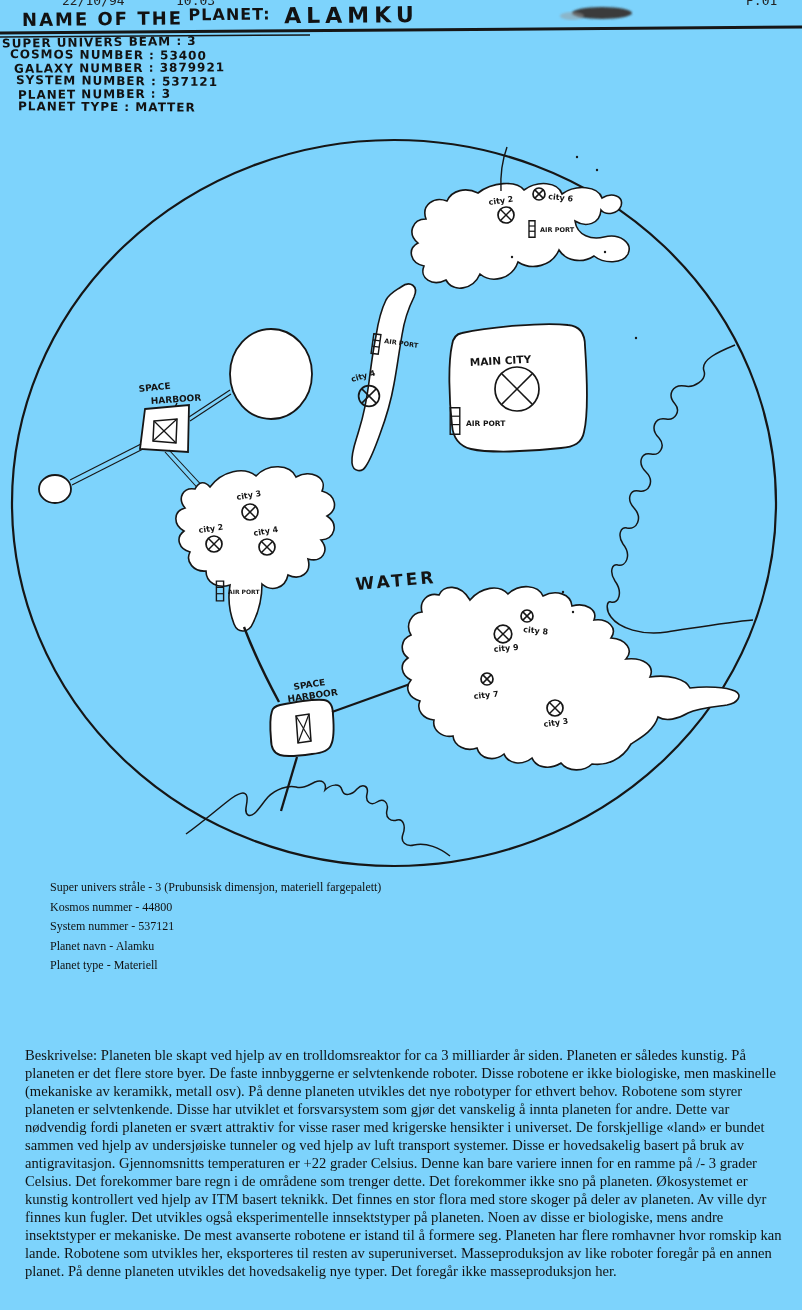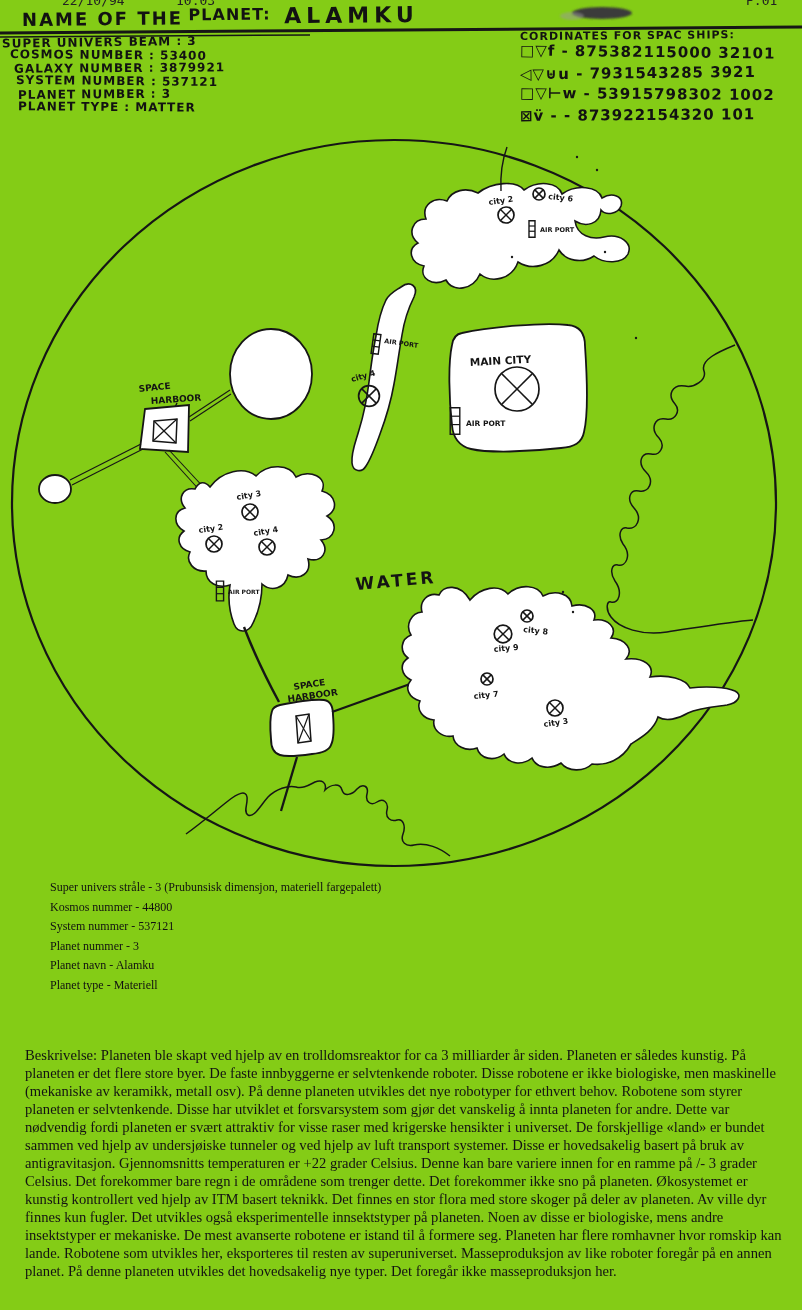--- a/index.html
+++ b/index.html
@@ -1,16 +1,16 @@
 <!DOCTYPE html>
 <html><head>
 <meta charset="utf-8">
 <style>
   html,body{margin:0;padding:0;background:#fff;}
-  .page{position:relative;width:802px;height:1310px;background:#84cc16;overflow:hidden;
+  .page{position:relative;width:802px;height:1310px;background:#7dd3fc;overflow:hidden;
         font-family:"Liberation Serif", serif;color:#111;}
   
   .hw{font-family:"DejaVu Sans", sans-serif;font-weight:700;color:#121212;white-space:nowrap;}
   .fax{position:absolute;top:-7px;font-family:"DejaVu Sans Mono", monospace;font-size:13px;color:#222;}
   .title{position:absolute;left:22px;top:4px;transform:rotate(-0.6deg);}
   .title .big{font-size:18px;letter-spacing:2px;}
   .title .small{font-size:16px;vertical-align:4px;letter-spacing:1px;}
   .title .name{font-size:22px;letter-spacing:5px;margin-left:8px;}
   .infoblock{position:absolute;left:2px;top:36px;}
   .infoblock div{font-size:12px;letter-spacing:1px;line-height:13px;margin-bottom:0px;}
@@ -42,27 +42,20 @@
 
   <div class="hw infoblock">
     <div style="transform:rotate(-0.8deg);margin-left:0px">SUPER UNIVERS BEAM : 3</div>
     <div style="transform:rotate(0.5deg);margin-left:8px">COSMOS NUMBER : 53400</div>
     <div style="transform:rotate(-0.4deg);margin-left:12px">GALAXY NUMBER : 3879921</div>
     <div style="transform:rotate(0.6deg);margin-left:14px">SYSTEM NUMBER : 537121</div>
     <div style="transform:rotate(-0.5deg);margin-left:16px">PLANET NUMBER : 3</div>
     <div style="transform:rotate(0.4deg);margin-left:16px">PLANET TYPE : MATTER</div>
   </div>
 
-  <div class="hw coords">
-    <div class="chead">CORDINATES FOR SPAC SHIPS:</div>
-    <div class="cline" style="transform:rotate(0.7deg)">□▽f - 875382115000 32101</div>
-    <div class="cline" style="transform:rotate(-0.6deg)">◁▽⊎u - 7931543285 3921</div>
-    <div class="cline" style="transform:rotate(0.5deg)">□▽⊢w - 53915798302 1002</div>
-    <div class="cline" style="transform:rotate(-0.4deg)">⊠v̈ - - 873922154320 101</div>
-  </div>
 
   <svg class="map" width="802" height="1310" viewBox="0 0 802 1310">
     <defs>
       <filter id="blur1">
           <feGaussianBlur stdDeviation="1.2"></feGaussianBlur>
         </filter>
       <symbol id="city" overflow="visible">
         <circle r="8" class="ln" stroke-width="1.7" vector-effect="non-scaling-stroke" fill="none"></circle>
         <line x1="-5.5" y1="-5.5" x2="5.5" y2="5.5" class="ln" stroke-width="1.5" vector-effect="non-scaling-stroke"></line>
         <line x1="-5.5" y1="5.5" x2="5.5" y2="-5.5" class="ln" stroke-width="1.5" vector-effect="non-scaling-stroke"></line>
@@ -189,20 +182,19 @@
       <circle cx="563" cy="592" r="1.2"></circle>
         <circle cx="573" cy="612" r="1.2"></circle>
       <circle cx="636" cy="338" r="1.2"></circle>
     </g>
   </svg>
 
   <div class="typedlist">
     <div>Super univers stråle - 3 (Prubunsisk dimensjon, materiell fargepalett)</div>
     <div>Kosmos nummer - 44800</div>
     <div>System nummer - 537121</div>
-    <div>Planet nummer - 3</div>
     <div>Planet navn - Alamku</div>
     <div>Planet type - Materiell</div>
   </div>
 
   <p class="desc">Beskrivelse: Planeten ble skapt ved hjelp av en trolldomsreaktor for ca 3 milliarder år siden. Planeten er således kunstig. På planeten er det flere store byer. De faste innbyggerne er selvtenkende roboter. Disse robotene er ikke biologiske, men maskinelle (mekaniske av keramikk, metall osv). På denne planeten utvikles det nye robotyper for ethvert behov. Robotene som styrer planeten er selvtenkende. Disse har utviklet et forsvarsystem som gjør det vanskelig å innta planeten for andre. Dette var nødvendig fordi planeten er svært attraktiv for visse raser med krigerske hensikter i universet. De forskjellige «land» er bundet sammen ved hjelp av undersjøiske tunneler og ved hjelp av luft transport systemer. Disse er hovedsakelig basert på bruk av antigravitasjon. Gjennomsnitts temperaturen er +22 grader Celsius. Denne kan bare variere innen for en ramme på /- 3 grader Celsius. Det forekommer bare regn i de områdene som trenger dette. Det forekommer ikke sno på planeten. Økosystemet er kunstig kontrollert ved hjelp av ITM basert teknikk. Det finnes en stor flora med store skoger på deler av planeten. Av ville dyr finnes kun fugler. Det utvikles også eksperimentelle innsektstyper på planeten. Noen av disse er biologiske, mens andre insektstyper er mekaniske. De mest avanserte robotene er istand til å formere seg. Planeten har flere romhavner hvor romskip kan lande. Robotene som utvikles her, eksporteres til resten av superuniverset. Masseproduksjon av like roboter foregår på en annen planet. På denne planeten utvikles det hovedsakelig nye typer. Det foregår ikke masseproduksjon her.</p>
 
 </div>
 
 </body></html>

